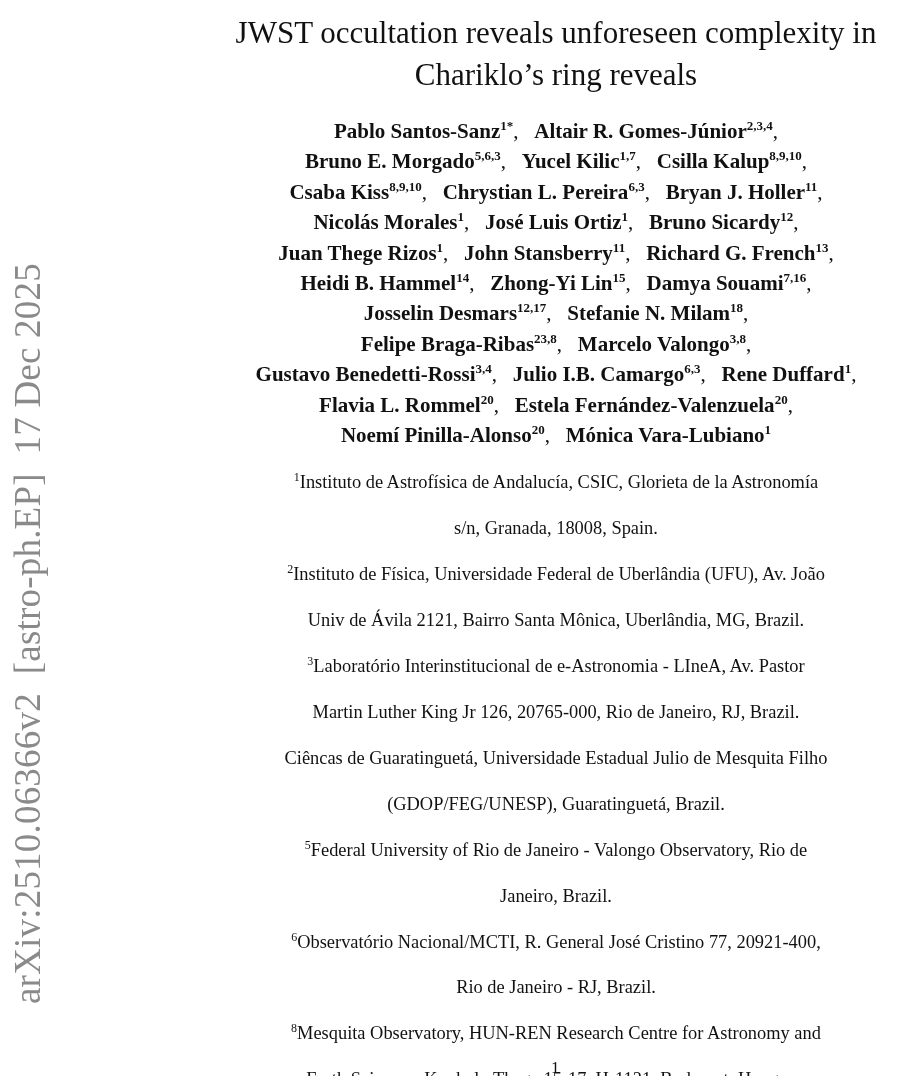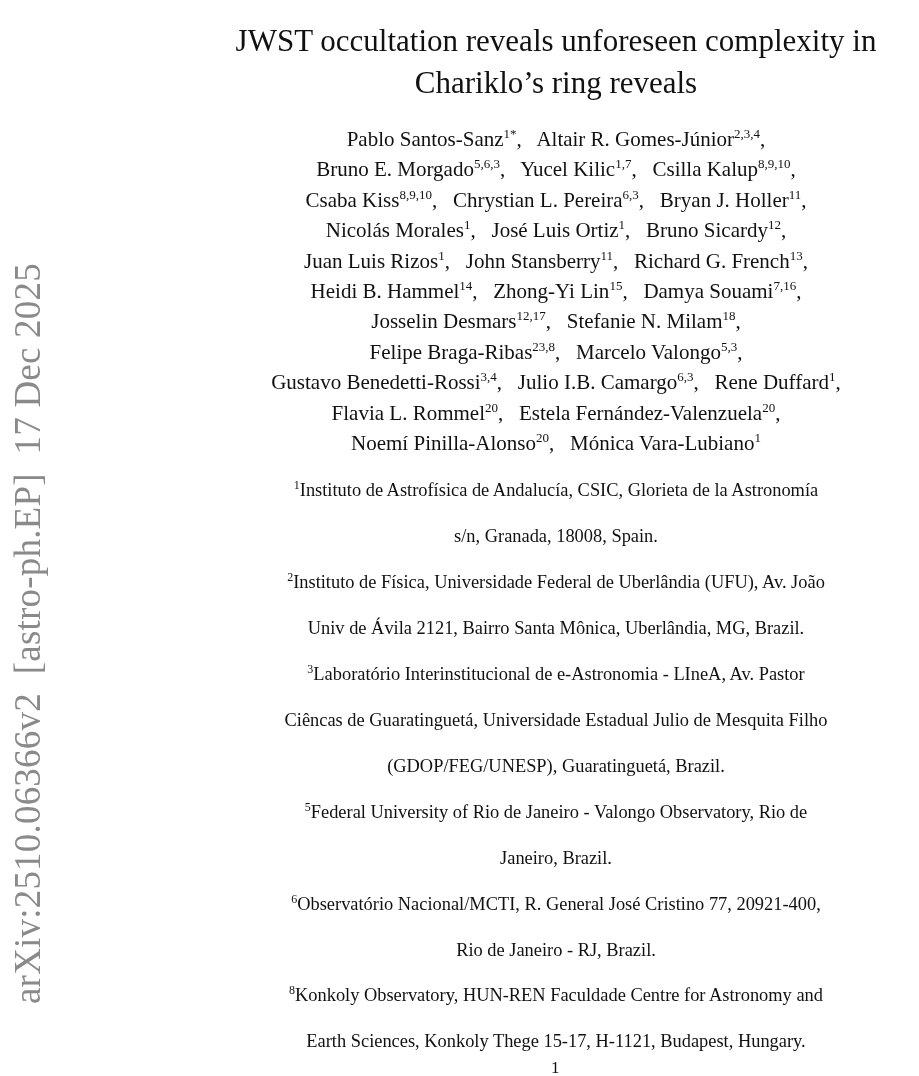--- a/index.html
+++ b/index.html
@@ -20,33 +20,33 @@
     letter-spacing: 0.2px;
   }
   .page {
     position: absolute;
     left: 195px; width: 722px; top: 0;
     text-align: center;
     font-family: "Liberation Serif", serif;
   }
   .title {
     margin: 0;
-    padding-top: 20px;
+    padding-top: 12px;
     font-size: 31px;
     font-weight: normal;
     line-height: 42px;
   }
   .title span { display: block; }
   .authors {
     margin-top: 20px;
     font-size: 21px;
     line-height: 30.4px;
   }
   .authors .line { display: block; white-space: nowrap; }
-  .author { white-space: nowrap; }
+  .author { white-space: nowrap; font-weight: bold; }
   .sep { white-space: pre; }
   sup { font-size: 13px; line-height: 0; vertical-align: 8px; }
   .affils {
     margin-top: 15px;
     font-size: 18.4px;
     line-height: 25.9px;
   }
   .affil { display: block; }
   .affil .line { display: block; white-space: nowrap; margin-top: 20px; }
   .affil sup { font-size: 12px; vertical-align: 7px; }
@@ -82,36 +82,36 @@
       <span class="author"><span>Csaba Kiss</span><sup>8,9,10</sup></span><span class="sep">,  </span>
       <span class="author"><span>Chrystian L. Pereira</span><sup>6,3</sup></span><span class="sep">,  </span>
       <span class="author"><span>Bryan J. Holler</span><sup>11</sup></span><span class="sep">,</span>
     </span>
     <span class="line">
       <span class="author"><span>Nicolás Morales</span><sup>1</sup></span><span class="sep">,  </span>
       <span class="author"><span>José Luis Ortiz</span><sup>1</sup></span><span class="sep">,  </span>
       <span class="author"><span>Bruno Sicardy</span><sup>12</sup></span><span class="sep">,</span>
     </span>
     <span class="line">
-      <span class="author"><span>Juan Luis Rizos</span><sup>1</sup></span><span class="sep">,  </span>
+      <span class="author"><span>Juan Thege Rizos</span><sup>1</sup></span><span class="sep">,  </span>
       <span class="author"><span>John Stansberry</span><sup>11</sup></span><span class="sep">,  </span>
       <span class="author"><span>Richard G. French</span><sup>13</sup></span><span class="sep">,</span>
     </span>
     <span class="line">
       <span class="author"><span>Heidi B. Hammel</span><sup>14</sup></span><span class="sep">,  </span>
       <span class="author"><span>Zhong-Yi Lin</span><sup>15</sup></span><span class="sep">,  </span>
       <span class="author"><span>Damya Souami</span><sup>7,16</sup></span><span class="sep">,</span>
     </span>
     <span class="line">
       <span class="author"><span>Josselin Desmars</span><sup>12,17</sup></span><span class="sep">,  </span>
       <span class="author"><span>Stefanie N. Milam</span><sup>18</sup></span><span class="sep">,</span>
     </span>
     <span class="line">
       <span class="author"><span>Felipe Braga-Ribas</span><sup>23,8</sup></span><span class="sep">,  </span>
-      <span class="author"><span>Marcelo Valongo</span><sup>5,3</sup></span><span class="sep">,</span>
+      <span class="author"><span>Marcelo Valongo</span><sup>3,8</sup></span><span class="sep">,</span>
     </span>
     <span class="line">
       <span class="author"><span>Gustavo Benedetti-Rossi</span><sup>3,4</sup></span><span class="sep">,  </span>
       <span class="author"><span>Julio I.B. Camargo</span><sup>6,3</sup></span><span class="sep">,  </span>
       <span class="author"><span>Rene Duffard</span><sup>1</sup></span><span class="sep">,</span>
     </span>
     <span class="line">
       <span class="author"><span>Flavia L. Rommel</span><sup>20</sup></span><span class="sep">,  </span>
       <span class="author"><span>Estela Fernández-Valenzuela</span><sup>20</sup></span><span class="sep">,</span>
     </span>
@@ -125,33 +125,34 @@
     <div class="affil">
       <span class="line"><sup>1</sup><span>Instituto de Astrofísica de Andalucía, CSIC, Glorieta de la Astronomía</span></span>
       <span class="line">s/n, Granada, 18008, Spain.</span>
     </div>
     <div class="affil">
       <span class="line"><sup>2</sup><span>Instituto de Física, Universidade Federal de Uberlândia (UFU), Av. João</span></span>
       <span class="line">Univ de Ávila 2121, Bairro Santa Mônica, Uberlândia, MG, Brazil.</span>
     </div>
     <div class="affil">
       <span class="line"><sup>3</sup><span>Laboratório Interinstitucional de e-Astronomia - LIneA, Av. Pastor</span></span>
+      <span class="line">Martin Luther King Jr 126, 20765-000, Rio de Janeiro, RJ, Brazil.</span>
     </div>
     <div class="affil">
       <span class="line">Ciêncas de Guaratinguetá, Universidade Estadual Julio de Mesquita Filho</span>
       <span class="line">(GDOP/FEG/UNESP), Guaratinguetá, Brazil.</span>
     </div>
     <div class="affil">
       <span class="line"><sup>5</sup><span>Federal University of Rio de Janeiro - Valongo Observatory, Rio de</span></span>
       <span class="line">Janeiro, Brazil.</span>
     </div>
     <div class="affil">
       <span class="line"><sup>6</sup><span>Observatório Nacional/MCTI, R. General José Cristino 77, 20921-400,</span></span>
       <span class="line">Rio de Janeiro - RJ, Brazil.</span>
     </div>
     <div class="affil">
-      <span class="line"><sup>8</sup><span>Konkoly Observatory, HUN-REN Faculdade Centre for Astronomy and</span></span>
+      <span class="line"><sup>8</sup><span>Mesquita Observatory, HUN-REN Research Centre for Astronomy and</span></span>
       <span class="line">Earth Sciences, Konkoly Thege 15-17, H-1121, Budapest, Hungary.</span>
     </div>
   </div>
 </div>
 
 <div class="page-number">1</div>
 
 </body></html>

